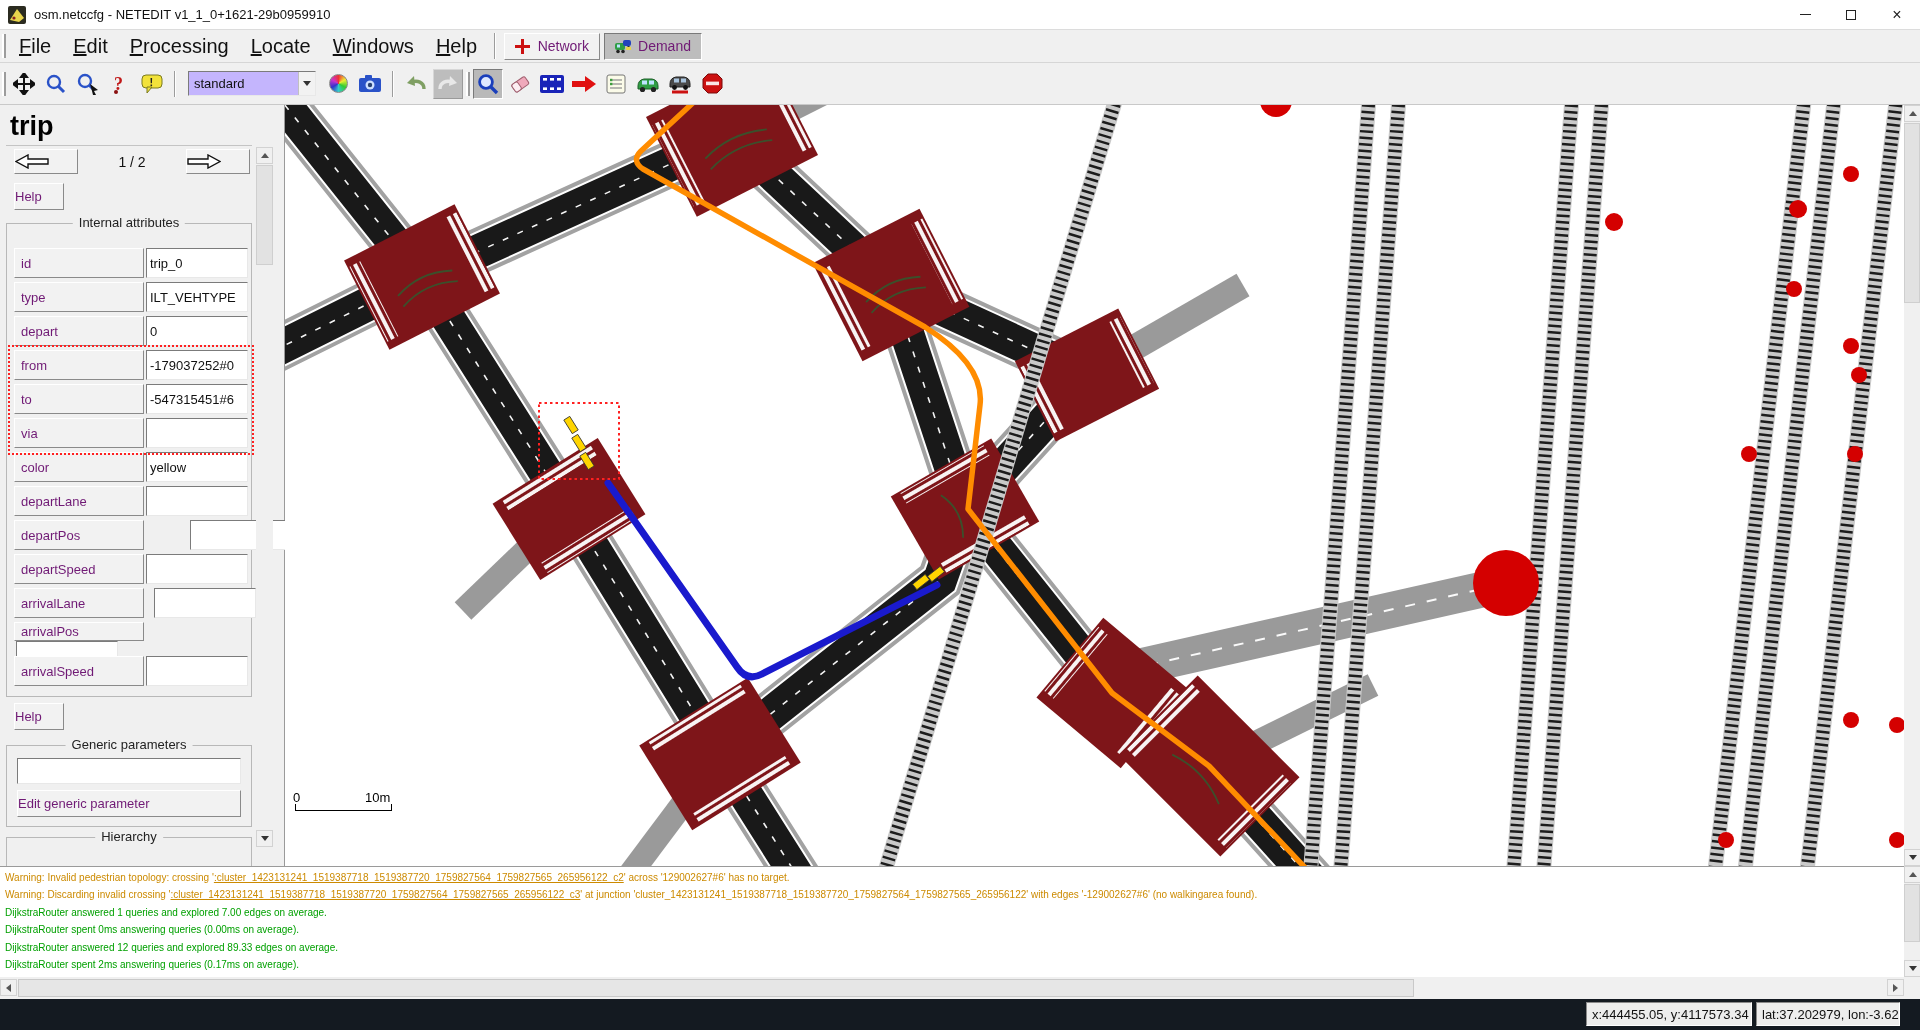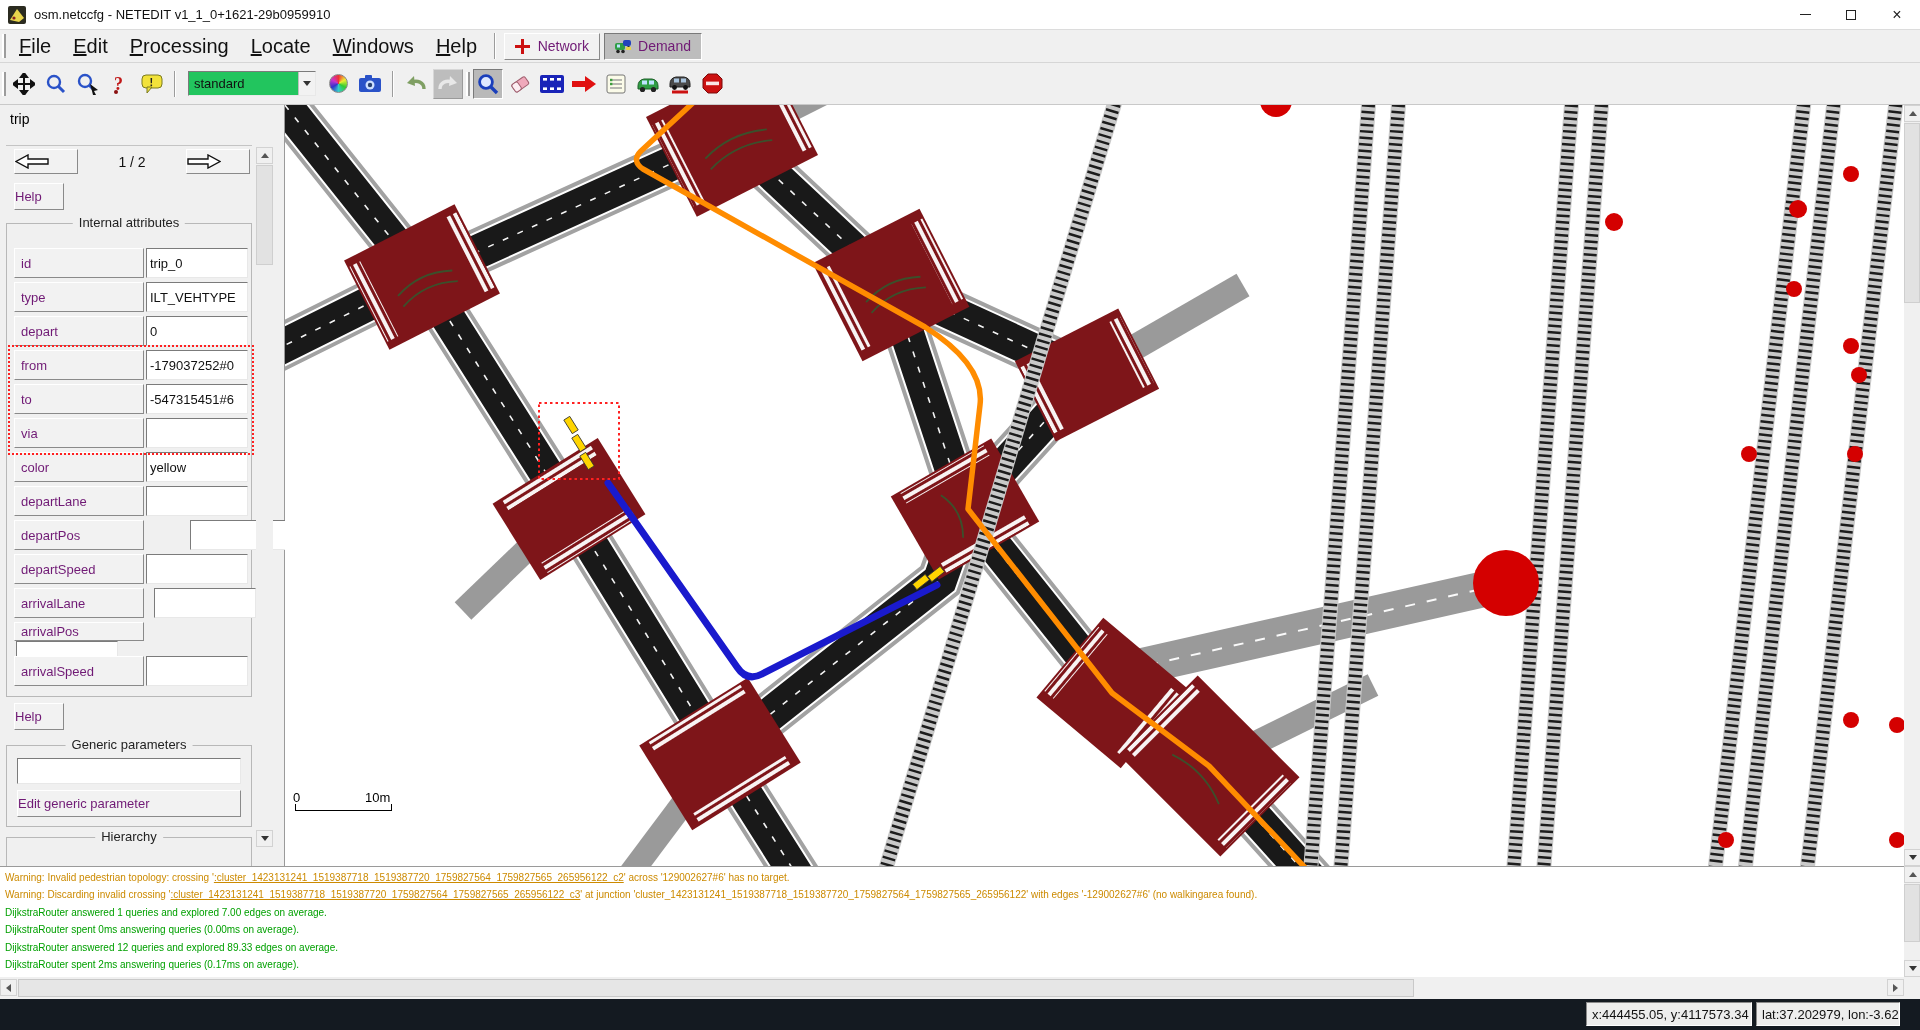--- a/index.html
+++ b/index.html
@@ -1,18 +1,18 @@
 <!DOCTYPE html>
 <html style="--route-orange: #ff8c00; --route-blue: #1a1acd; --vehicle-yellow: #ffd500; --junction-maroon: #7e1519; --selection-red: #ff2020; --warning-text: #cc8a00; --info-text: #00a000; --stop-red: #d40000;"><head>
 <meta charset="utf-8">
 <style>
   * { box-sizing: border-box; }
   html,body { margin:0; padding:0; width:1920px; height:1030px; overflow:hidden;
     font-family:"Liberation Sans", sans-serif; background:#f0f0f0; }
-  .sunken { background:#22c55e; border:1px solid; border-color:#7b7b7b #e8e8e8 #e8e8e8 #7b7b7b;gap:37px; }
+  .sunken { background:#c4b5fd; border:1px solid; border-color:#7b7b7b #e8e8e8 #e8e8e8 #7b7b7b;gap:37px; }
   .btn { background:#f2f2f2; border:1px solid; border-color:#ffffff #8a8a8a #8a8a8a #ffffff;
          display:flex; align-items:center; justify-content:space-between; font-size:13px; color:#701a75;
          cursor:default; user-select:none; }
   .groupbox { position:absolute; border:1px solid #b8b8b8; }
   .groupbox > .legend { position:absolute; top:-9px; left:50%; transform:translateX(-50%);
          background:#f0f0f0; padding:0 6px; font-size:13px; color:#222; white-space:nowrap; }
 
   
   #titlebar { position:absolute; left:0; top:0; width:1920px; height:30px; background:#ffffff;
     border-bottom:1px solid #dcdcdc; display:flex; align-items:center; }
@@ -48,21 +48,21 @@
   .tri-down { width:0; height:0; border-left:4px solid transparent; border-right:4px solid transparent; border-top:5px solid #333; }
   .tri-up { width:0; height:0; border-left:4px solid transparent; border-right:4px solid transparent; border-bottom:5px solid #555; }
   .tri-left { width:0; height:0; border-top:4px solid transparent; border-bottom:4px solid transparent; border-right:5px solid #555; }
   .tri-right { width:0; height:0; border-top:4px solid transparent; border-bottom:4px solid transparent; border-left:5px solid #555; }
   .color-wheel { width:19px; height:19px; border-radius:50%;
      background:conic-gradient(#e33, #ee3, #3c3, #3cc, #33c, #c3c, #e33); border:1px solid #888; }
 
   
   #sidebar { position:absolute; left:0; top:105px; width:285px; height:761px; background:#f0f0f0;
      border-right:1px solid #9a9a9a; }
-  #frame-title { position:absolute; left:10px; top:6px; font-size:14px; font-weight:normal; color:#000; }
+  #frame-title { position:absolute; left:10px; top:6px; font-size:27px; font-weight:bold; color:#000; }
   #nav-sep { position:absolute; left:6px; top:40px; width:246px; border-top:1px solid #c4c4c4; }
   #nav-prev { position:absolute; left:14px; top:44px; width:64px; height:25px; }
   #nav-count { position:absolute; left:80px; top:44px; width:104px; height:25px; display:flex;
      align-items:center; justify-content:center; font-size:14px; color:#111; }
   #nav-next { position:absolute; left:186px; top:44px; width:64px; height:25px; }
   #help-top { position:absolute; left:14px; top:78px; width:50px; height:27px; }
   #attr-group { left:6px; top:118px; width:246px; height:474px; }
   #attr-rows { position:absolute; left:0; top:136px; width:285px; }
   .attr-row { position:absolute; left:14px; height:30px; display:flex; }
   .attr-label { width:130px; height:30px; font-size:13px; }

